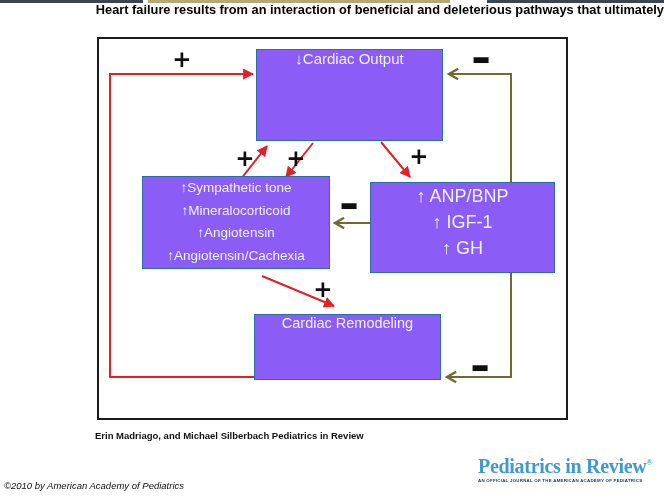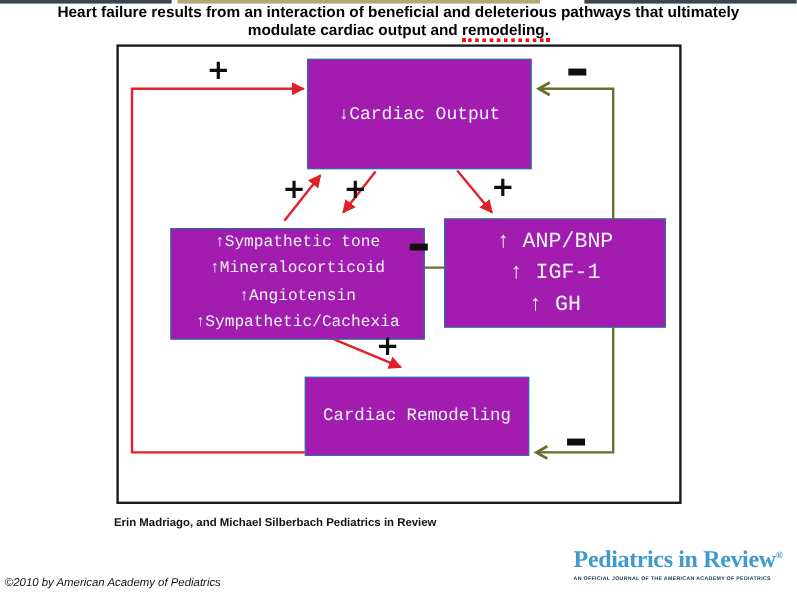--- a/index.html
+++ b/index.html
@@ -9,33 +9,33 @@
 
   
   .strip { position:absolute; top:0; height:3px; }
   .strip.dark-left  { left:0;   width:143px; background:#3a454e; }
   .strip.tan        { left:148px; width:302px; background:#b5a877; }
   .strip.dark-right { left:487px; width:177px; background:#3a454e; }
 
   
   .title { position:absolute; top:2px; left:0; width:664px; text-align:center;
            font-weight:bold; font-size:12.8px; line-height:15px; color:#000; }
-  .title .t-line { white-space:nowrap; }
+  .title .t-line { white-space:nowrap;text-align:right; }
   .misspelled { border-bottom:3px dotted #e81515; padding-bottom:0; }
 
   
   .frame { position:absolute; left:97px; top:37px; width:471px; height:383px; background:#fff; }
   .frame-border { position:absolute; inset:0; border:2px solid #1c1c1c; }
 
-  .dbox { position:absolute; background:#a21caf; border:1px solid #2a6ea6;
+  .dbox { position:absolute; background:#8b5cf6; border:1px solid #2a6ea6;
           color:#eef3f8; display:flex; flex-direction:column;
-          align-items:center; justify-content:center; text-align:center;font-family:Liberation Mono, monospace; }
+          align-items:center; text-align:center; }
   .dbox .bline { width:100%; }
   #box-cardiac-output   { left:159px; top:12px;  width:187px; height:92px; font-size:15px; }
-  #box-deleterious      { left:45px;  top:153px; width:212px; height:93px; font-size:13.5px; line-height:22.5px; }
+  #box-deleterious      { left:45px;  top:139px; width:188px; height:93px; font-size:13.5px; line-height:22.5px; }
   #box-beneficial       { left:273px; top:145px; width:185px; height:91px; font-size:18px;  line-height:26px; }
   #box-cardiac-remodeling { left:157px; top:277px; width:187px; height:66px; font-size:14.5px; }
 
   svg.arrows { position:absolute; left:0; top:0; width:471px; height:383px; pointer-events:none; }
 
   .sign { position:absolute; color:#0f0f0f; font-weight:900; transform:translate(-50%,-50%);
           font-family:"DejaVu Sans",sans-serif; }
   .sign.plus  { font-size:23px; }
   .sign.minus { font-size:24px; transform:translate(-50%,-50%) scaleY(2.1); }
   #sign-plus-loop   { left:85px;  top:22px; }
@@ -63,21 +63,20 @@
 <body>
 
 <div id="screenshot">
 
   <div class="strip dark-left"></div>
   <div class="strip tan"></div>
   <div class="strip dark-right"></div>
 
   <div class="title">
     <div class="t-line">Heart failure results from an interaction of beneficial and deleterious pathways that ultimately</div>
-    <div class="t-line"><span>modulate cardiac output and </span><span class="misspelled">remodeling.</span></div>
   </div>
 
   <div class="frame">
     <div class="frame-border"></div>
 
     <svg class="arrows" viewBox="0 0 471 383">
       <defs>
         <marker id="redhead" viewBox="0 0 10 10" refX="9" refY="5" markerWidth="11" markerHeight="11" markerUnits="userSpaceOnUse" orient="auto">
           <path d="M0,0 L10,5 L0,10 z" fill="#e02128"></path>
         </marker>
@@ -96,21 +95,21 @@
     </svg>
 
     <div class="dbox" id="box-cardiac-output">
       <div class="bline">↓Cardiac Output</div>
     </div>
 
     <div class="dbox" id="box-deleterious">
       <div class="bline">↑Sympathetic tone</div>
       <div class="bline">↑Mineralocorticoid</div>
       <div class="bline">↑Angiotensin</div>
-      <div class="bline">↑Sympathetic/Cachexia</div>
+      <div class="bline">↑Angiotensin/Cachexia</div>
     </div>
 
     <div class="dbox" id="box-beneficial">
       <div class="bline">↑ ANP/BNP</div>
       <div class="bline">↑ IGF-1</div>
       <div class="bline">↑ GH</div>
     </div>
 
     <div class="dbox" id="box-cardiac-remodeling">
       <div class="bline">Cardiac Remodeling</div>

